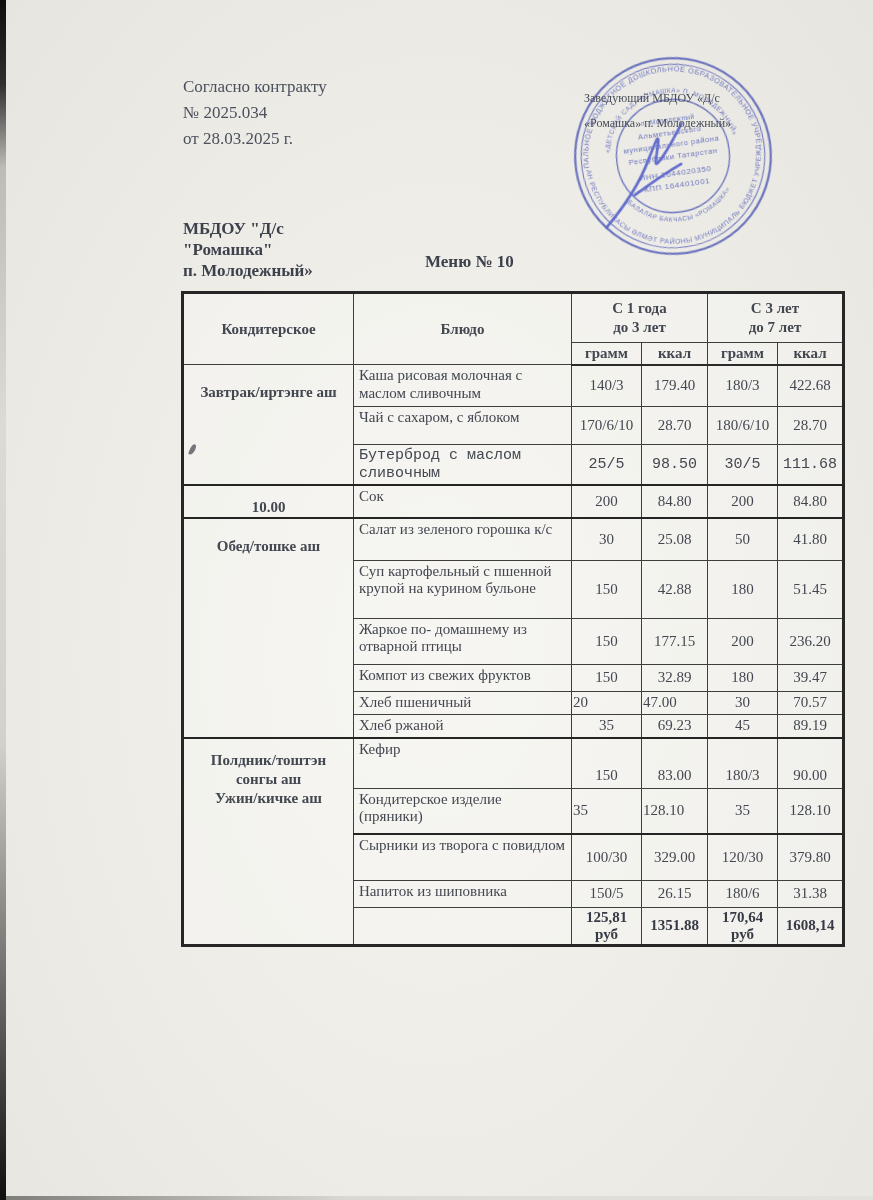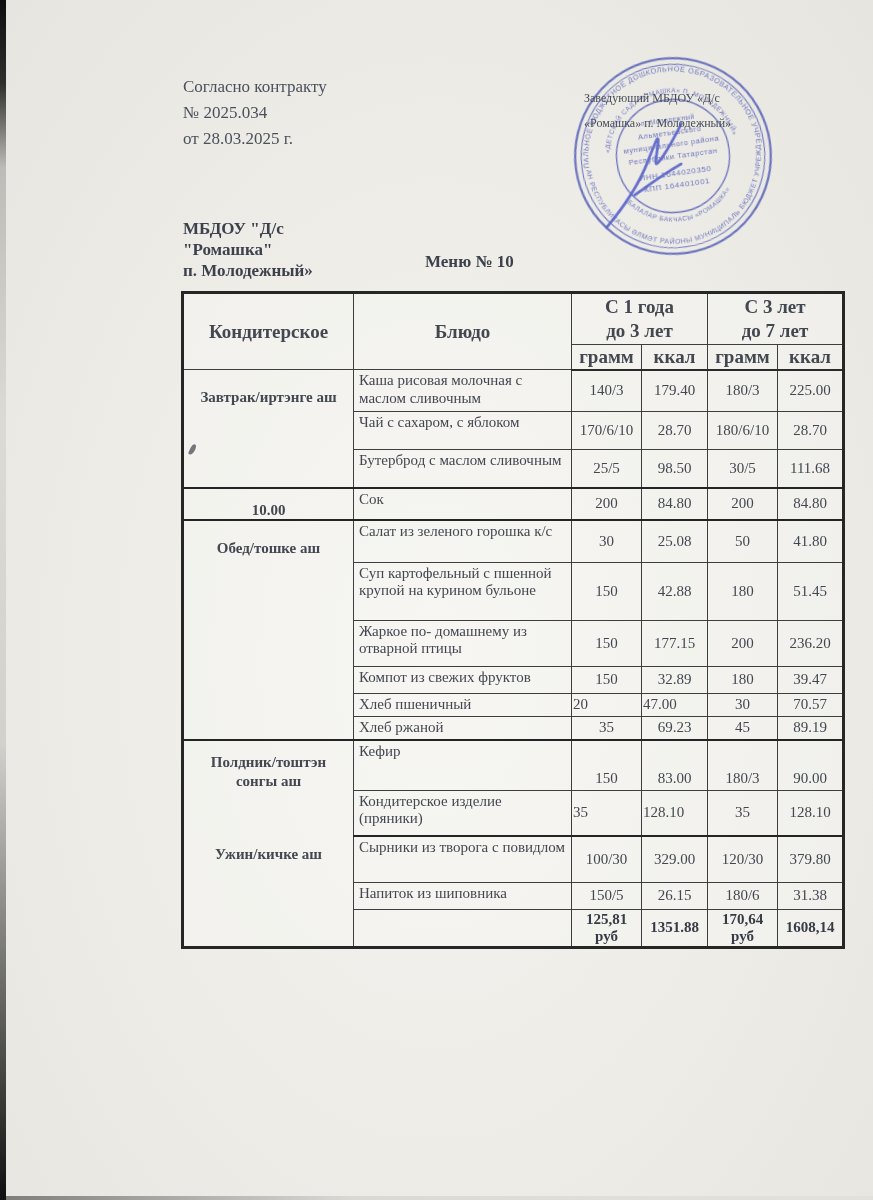--- a/index.html
+++ b/index.html
@@ -30,34 +30,34 @@
        color:#3d414c;}
   .menu-title{position:absolute;left:425px;top:252px;font-size:17px;font-weight:bold;color:#3d414c;}
 
   .ink-mark{position:absolute;left:190px;top:444px;width:5px;height:11px;background:#2c2f38;
             border-radius:45% 55% 60% 40%;transform:rotate(14deg) skewX(-12deg);}
 
   table.menu{position:absolute;left:181px;top:291px;width:661px;border-collapse:collapse;
              table-layout:fixed;background:rgba(252,251,248,.35);}
   table.menu th,table.menu td{border:1.4px solid #3e3e3e;color:#434750;}
   table.menu{border:3px solid #262626;}
-  thead th{font-size:19px;font-weight:bold;color:#3c404a;text-align:center;vertical-align:middle;}
+  thead th{font-size:15px;font-weight:bold;color:#3c404a;text-align:center;vertical-align:middle;}
   .h-row1{height:50px;}
   .h-row2{height:22px;}
   .h-group{white-space:pre-line;line-height:1.25;}
   thead tr.h-row2 th{border-bottom:2.4px solid #2a2a2a;}
 
   td.name-cell{text-align:center;font-weight:bold;vertical-align:top;font-size:15px;
                color:#3c404a;line-height:1.25;padding:0 6px;}
   td.name-cell.g0{padding-top:18px;}
   td.name-cell.g1{vertical-align:middle;padding-top:12px;margin-top:18px;}
   td.name-cell.g2{padding-top:18px;}
   td.name-cell.g3{padding-top:12px;}
   .section-label{font-weight:bold;}
-  .ujin-label{margin-top:54px;}
+  .ujin-label{}
 
   td.dish-cell{text-align:left;vertical-align:top;font-size:15px;line-height:1.18;
                padding:2px 3px 2px 5px;}
   td.val-cell{text-align:center;vertical-align:middle;font-size:15px;padding:1px 2px;line-height:1.15;}
   td.val-cell.left{text-align:left;padding-left:1px;}
   td.val-cell.bottom{vertical-align:bottom;padding-bottom:3px;}
   tr.thick-top td{border-top:2.6px solid #242424;}
   tr.total-row td{font-weight:bold;color:#373b45;}
 </style>
 </head>
@@ -145,30 +145,30 @@
     </thead>
     <tbody>
         <tr style="height: 42px;">
           <td class="name-cell g0" rowspan="3">
             <div class="section-label">Завтрак/иртэнге аш</div>
           </td>
           <td class="dish-cell">Каша рисовая молочная с маслом сливочным</td>
           <td class="val-cell">140/3</td>
           <td class="val-cell">179.40</td>
           <td class="val-cell">180/3</td>
-          <td class="val-cell">225.00</td>
+          <td class="val-cell">422.68</td>
         </tr>
         <tr style="height: 38px;">
           <td class="dish-cell">Чай с сахаром, с яблоком</td>
           <td class="val-cell">170/6/10</td>
           <td class="val-cell">28.70</td>
           <td class="val-cell">180/6/10</td>
           <td class="val-cell">28.70</td>
         </tr>
-        <tr style="height: 38px;">
+        <tr style="height: 38px; font-family: Liberation Mono, monospace;">
           <td class="dish-cell">Бутерброд  с маслом сливочным</td>
           <td class="val-cell">25/5</td>
           <td class="val-cell">98.50</td>
           <td class="val-cell">30/5</td>
           <td class="val-cell">111.68</td>
         </tr>
         <tr class="thick-top" style="height: 25px;">
           <td class="name-cell g1" rowspan="1">
             <div class="section-label">10.00</div>
           </td>

